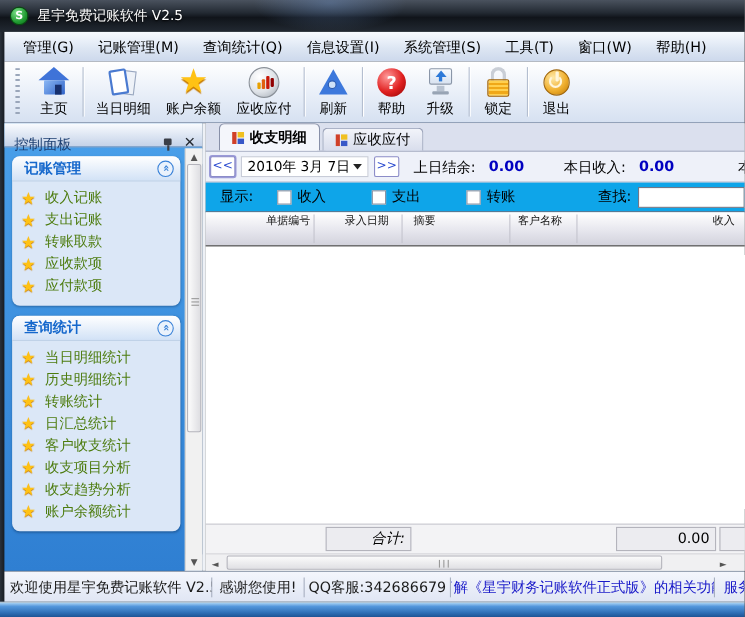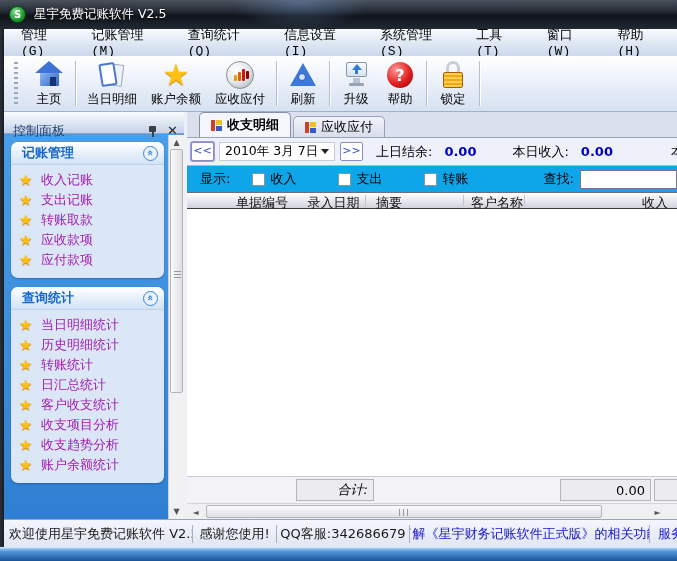--- a/index.html
+++ b/index.html
@@ -19,21 +19,21 @@
   .title-text { color:#fff; margin-left:8px; font-size:12.5px; text-shadow:0 1px 2px #000; }
   .left-edge { position:absolute; left:0; top:29px; width:4px; height:518px;
     background:linear-gradient(90deg,#2a313b,#171c23); }
   .bottom-edge { position:absolute; left:0; top:547px; width:677px; height:14px;
     background:linear-gradient(180deg,#a8d2f4 0%,#5497dc 25%,#2e6fb6 70%,#1d5394 100%);
     border-top:1px solid #cfe6fa; }
 
   
   .menubar { position:absolute; left:4px; top:29px; width:673px; height:27px;
     background:linear-gradient(180deg,#f8fbff,#dde6f3 55%,#ccd8ec);
-    display:flex; align-items:center; padding-left:6px;font-family:Liberation Mono, monospace; }
+    display:flex; align-items:center; padding-left:6px; }
   .menu-item { padding:4px 11px; color:#000; cursor:default; }
 
   
   .toolbar { position:absolute; left:4px; top:56px; width:673px; height:56px;
     background:linear-gradient(180deg,#ffffff,#e8eef8 55%,#d6e1f1);
     border-bottom:1px solid #9fb0c8; display:flex; align-items:flex-start; padding:3px 0 0 10px; }
   .gripper { width:4px; height:42px; margin:3px 9px 0 0;
     background:repeating-linear-gradient(180deg,#9aa6ba 0 2px,transparent 2px 5px); }
   .tbtn { display:flex; flex-direction:column; align-items:center; padding:1px 7px 2px; }
   .tbtn .lbl { font-size:12.5px; color:#000; margin-top:1px; white-space:nowrap; }
@@ -83,21 +83,21 @@
   .section-header { height:23px; background:linear-gradient(180deg,#ffffff,#d2e2f6);
     color:#1668cc; font-weight:bold; display:flex; align-items:center; padding:0 6px 0 11px;
     border-bottom:1px solid #c0d2e8; }
   .section-header .sh-title { flex:1; }
   .chev { width:15px; height:15px; border:1px solid #3a82d8; border-radius:50%; color:#3a82d8;
     display:flex; align-items:center; justify-content:center; background:#eaf2fc; }
   .chev span { display:block; transform:rotate(90deg); font-size:10px; line-height:10px; font-weight:bold; }
   .section-items { padding:5px 0 8px 8px; }
   .p-item { height:20px; display:flex; align-items:center; }
   .p-star { color:#ffc214; text-shadow:0 1px 1px #c87c00; font-size:15px; width:22px; }
-  .p-label { color:#a21caf;text-align:right; }
+  .p-label { color:#4d7c0f;text-align:right; }
 
   .panel-scroll { position:absolute; right:0; top:23px; bottom:0; width:16px;
     background:#f1f1f1; border-left:1px solid #d0d0d0; }
   .ps-up,.ps-down { position:absolute; left:0; width:15px; height:14px; color:#555; font-size:8px;
     display:flex; align-items:center; justify-content:center; background:#f1f1f1; }
   .ps-up{ top:0; } .ps-down{ bottom:1px; }
   .ps-thumb { position:absolute; left:1px; top:14px; width:13px; height:244px;
     background:linear-gradient(90deg,#fcfcfc,#dedee2); border:1px solid #b4b4bc; border-radius:2px; }
   .ps-grip { position:absolute; left:3px; top:50%; width:7px; height:7px;
     border-top:1px solid #999; border-bottom:1px solid #999; }
@@ -131,23 +131,23 @@
 
   .filterbar { height:27px; background:#0ea5e9; border-bottom:1px solid #6a7080;
     display:flex; align-items:center; padding-left:13px; white-space:nowrap; flex:none; }
   .cb { width:13px; height:13px; background:#fff; border:1px solid #8a93a3; margin:0 5px 0 0; flex:none; }
   .cb-wrap { display:flex; align-items:center; margin-right:12px; }
   .cb-gap1 { margin-left:22px; } .cb-gap2 { margin-left:30px; }
   .search-label { margin-left:auto; }
   .search-input { width:97px; height:19px; margin-left:6px; border:1px solid #707888;
     background:#fff; font-family:inherit; font-size:13px; padding:0 3px; flex:none; }
 
-  .tableheader { height:16px; flex:none; position:relative;
+  .tableheader { height:31px; flex:none; position:relative;
     background:linear-gradient(180deg,#ffffff,#e4e4ec 60%,#d2d2dc);
-    border-bottom:1px solid #3a3a3a; font-size:13px; color:#111; }
+    border-bottom:1px solid #3a3a3a; font-size:10px; color:#111; }
   .th-cell { position:absolute; top:1px; }
   .th-c1{ left:30px; width:90px; text-align:center; }
   .th-c2{ left:104px; width:85px; text-align:center; }
   .th-c3{ left:189px; }
   .th-c4{ left:284px; }
   .th-c5{ right:9px; }
   .th-sep { position:absolute; top:2px; bottom:2px; width:1px; background:#c4c4ce; }
   .th-s1{left:98px}.th-s2{left:178px}.th-s3{left:276px}.th-s4{left:337px}
 
   .tablebody { flex:1; background:#fff; }
@@ -239,46 +239,54 @@
   <div class="tbtn">
     <div class="icon i-refresh">
         <div class="tri"></div>
         <div class="hole"></div>
       </div>
     <div class="lbl">刷新</div>
   </div>
   <div class="tsep"></div>
 
   <div class="tbtn">
+    <div class="icon i-help">
+        <div class="ball"></div>
+      </div>
+    <div class="lbl">帮助</div>
+  </div>
+  <div class="tbtn">
     <div class="icon i-up">
         <div class="screen"></div>
         <div class="arr"></div>
         <div class="stem"></div>
         <div class="stand"></div>
         <div class="base"></div>
       </div>
     <div class="lbl">升级</div>
   </div>
-  <div class="tbtn">
-    <div class="icon i-help">
-        <div class="ball"></div>
-      </div>
-    <div class="lbl">帮助</div>
-  </div>
   <div class="tsep"></div>
 
   <div class="tbtn">
     <div class="icon i-lock">
         <div class="shackle"></div>
         <div class="lbody"></div>
       </div>
     <div class="lbl">锁定</div>
   </div>
   <div class="tsep"></div>
 
+  <div class="tbtn">
+    <div class="icon i-exit">
+        <div class="ring"></div>
+        <div class="arc"></div>
+        <div class="bar"></div>
+      </div>
+    <div class="lbl">退出</div>
+  </div>
 </div>
 
 <div class="panel">
   <div class="panel-header">
     <div class="ph-title">控制面板</div>
     <div class="pin"></div>
     <div class="panel-close">✕</div>
   </div>
 
   <div class="panel-body">

